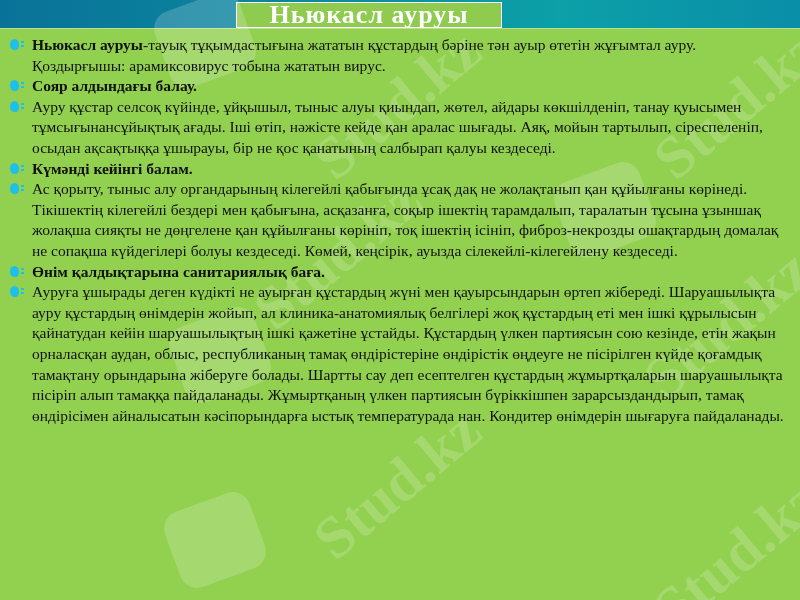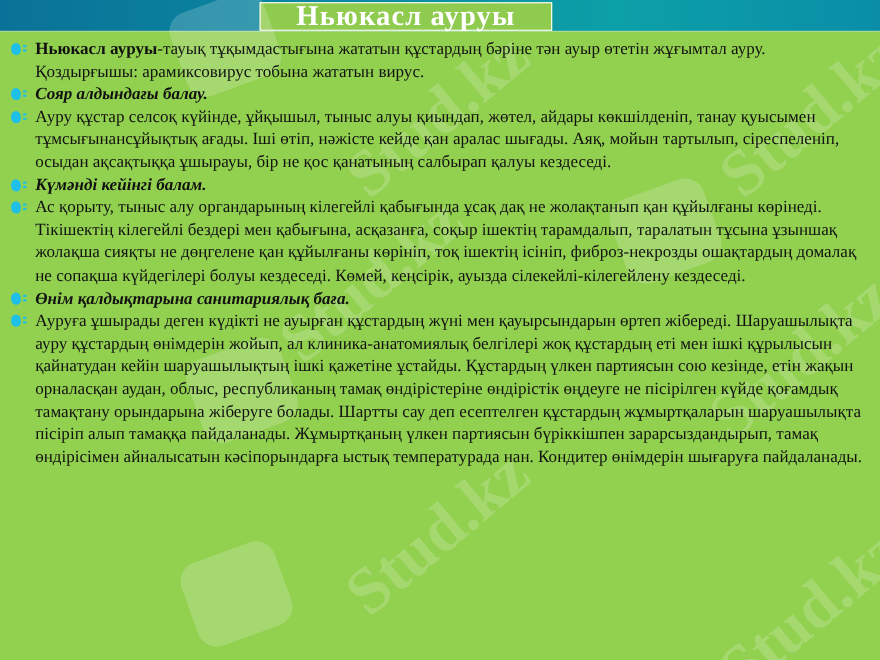--- a/index.html
+++ b/index.html
@@ -12,21 +12,21 @@
   .title-text { color:#ffffff; font-weight:bold; font-size:26px; letter-spacing:1px; line-height:24px; font-family:"Liberation Serif", serif; }
   .watermark { position:absolute; color:rgba(255,255,255,0.18); font-weight:bold; font-size:60px; transform:rotate(-40deg); font-family:"Liberation Serif", serif; pointer-events:none; }
   .logo-mark { position:absolute; width:90px; height:80px; border-radius:18px; background:rgba(255,255,255,0.18); transform:rotate(-20deg); pointer-events:none; }
   .content { position:absolute; left:10px; top:35px; width:780px; }
   .item { position:relative; padding-left:22px; font-size:15.5px; line-height:20.6px; color:#111; }
   .bullet { position:absolute; left:0; top:4px; width:16px; height:13px; }
   .bullet .head { position:absolute; left:0; top:0; width:9px; height:11px; background:#1EC0E8; border-radius:50% 50% 40% 50%; }
   .bullet .w1 { position:absolute; left:11px; top:2px; width:3px; height:2px; background:#1EC0E8; }
   .bullet .w2 { position:absolute; left:11px; top:6px; width:3px; height:2px; background:#1EC0E8; }
   .bold { font-weight:bold; }
-  .bi { font-weight:bold; font-style:italic; }
+  .bi { font-weight:bold; }
 </style>
 </head>
 <body>
 
 <div class="header-band"></div>
 <div class="title-box">
   <span class="title-text">Ньюкасл ауруы</span>
 </div>
 
 <div class="logo-mark" style="left:160px;top:0px;"></div>

